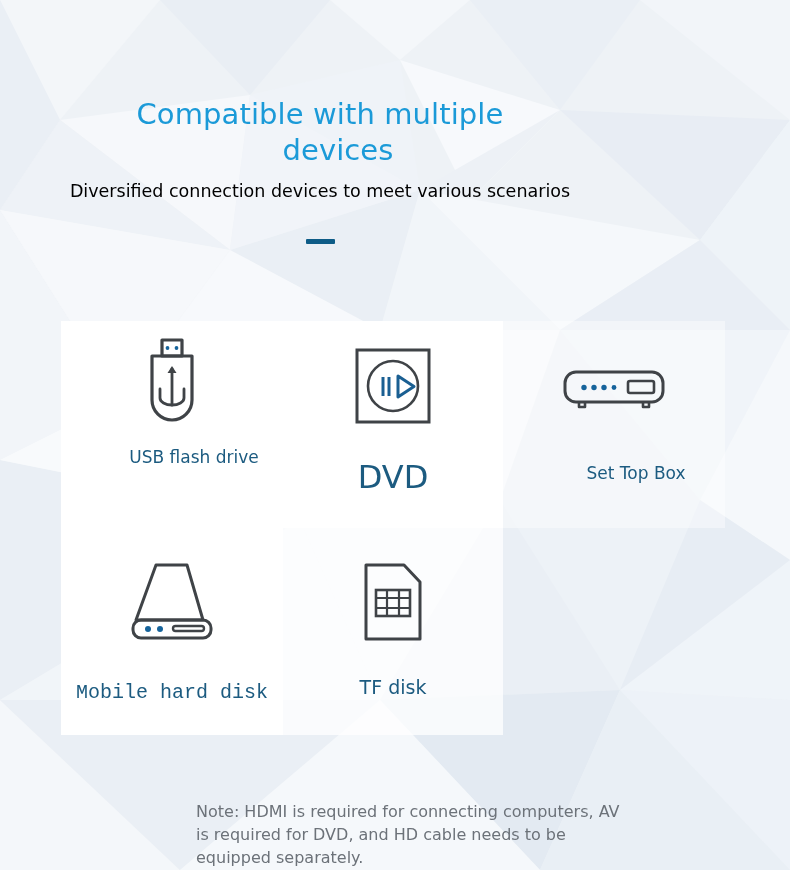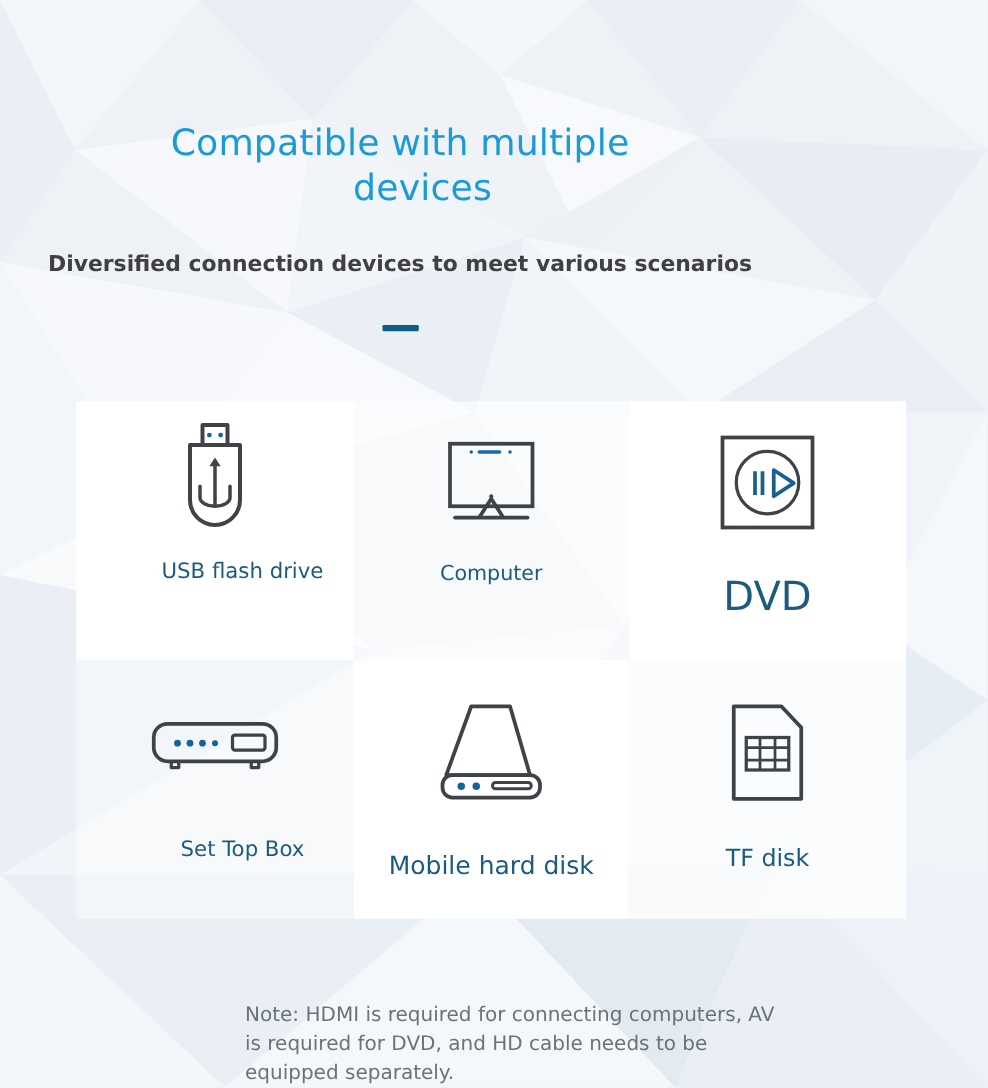--- a/index.html
+++ b/index.html
@@ -42,24 +42,24 @@
   .title {
     font-size: 29px;
     line-height: 1.0;
     color: #1b9ad8;
     font-weight: 400;
     letter-spacing: 0.1px;
   }
   .title .line2 { display: block; margin-top: 7px; padding-left: 36px; }
 
   .subtitle {
-    margin-top: 37px;
+    margin-top: 16px;
     font-size: 17.5px;
-    color: #404040;
-    font-weight: 700;
+    color: #000000;
+    font-weight: 400;
   }
 
   .divider-wrap {
     margin-top: 38px;
     display: flex;
     justify-content: center;
   }
   .divider {
     width: 29px;
     height: 5px;
@@ -112,21 +112,21 @@
   .lbl-20 { font-size: 20px; }
 
   
   .c-usb   .icon-box { height: 122px; }
   .c-usb   .card-label { margin-top: 4px; }
   .c-comp  .icon-box { height: 128px; }
   .c-dvd   .icon-box { height: 130px; }
   .c-dvd   .card-label { margin-top: 6px; }
   .c-stb   .icon-box { height: 140px; }
   .c-mhd   .icon-box { height: 150px; }
-  .c-mhd   .card-label { margin-top: 2px; }
+  .c-mhd   .card-label { margin-top: 2px; font-family: Liberation Mono, monospace; }
   .c-tf    .icon-box { height: 148px; }
   .c-tf    .card-label { margin-top: 0px; }
   .c-stb   .card-label { margin-top: 2px; }
 
   
   .note {
     position: absolute;
     left: 196px;
     top: 800px;
     width: 440px;
@@ -213,34 +213,20 @@
           <g fill="none" stroke="#3f4347" stroke-width="2.8" stroke-linecap="round" stroke-linejoin="round">
             <path d="M31 33 v36"></path>
             <path d="M31 30 l-4.5 7 h9 z" fill="#3f4347" stroke="none"></path>
             <path d="M19 53 v9 a12 7 0 0 0 24 0 v-9"></path>
           </g>
         </svg>
       </div>
       <div class="card-label lbl-17">USB flash drive</div>
     </div>
 
-    <div class="card op-soft c-comp">
-      <div class="icon-box">
-        <svg width="76" height="68" viewBox="0 0 76 68" aria-hidden="true">
-          <rect x="5" y="4" width="66" height="50" fill="none" stroke="#3f4347" stroke-width="3"></rect>
-          <circle cx="22" cy="10.5" r="1.4" fill="#15639b"></circle>
-          <rect x="27" y="9.2" width="19" height="2.8" rx="1.4" fill="#1768b2"></rect>
-          <circle cx="53" cy="10.5" r="1.4" fill="#15639b"></circle>
-          <circle cx="38" cy="46" r="1.6" fill="#3f4347"></circle>
-          <path d="M38 48 L29 62 M38 48 L47 62" fill="none" stroke="#3f4347" stroke-width="3" stroke-linecap="round"></path>
-          <path d="M9 63 H67" fill="none" stroke="#3f4347" stroke-width="3" stroke-linecap="round"></path>
-        </svg>
-      </div>
-      <div class="card-label lbl-16">Computer</div>
-    </div>
 
     <div class="card op-strong c-dvd">
       <div class="icon-box">
         <svg width="78" height="78" viewBox="0 0 78 78" aria-hidden="true">
           <rect x="3" y="3" width="72" height="72" fill="none" stroke="#3f4347" stroke-width="3"></rect>
           <circle cx="39" cy="39" r="25" fill="none" stroke="#3f4347" stroke-width="2.6"></circle>
           <g stroke="#1a5f92" stroke-width="3" stroke-linecap="butt">
             <path d="M29 30 v19"></path>
             <path d="M35 30 v19"></path>
           </g>

